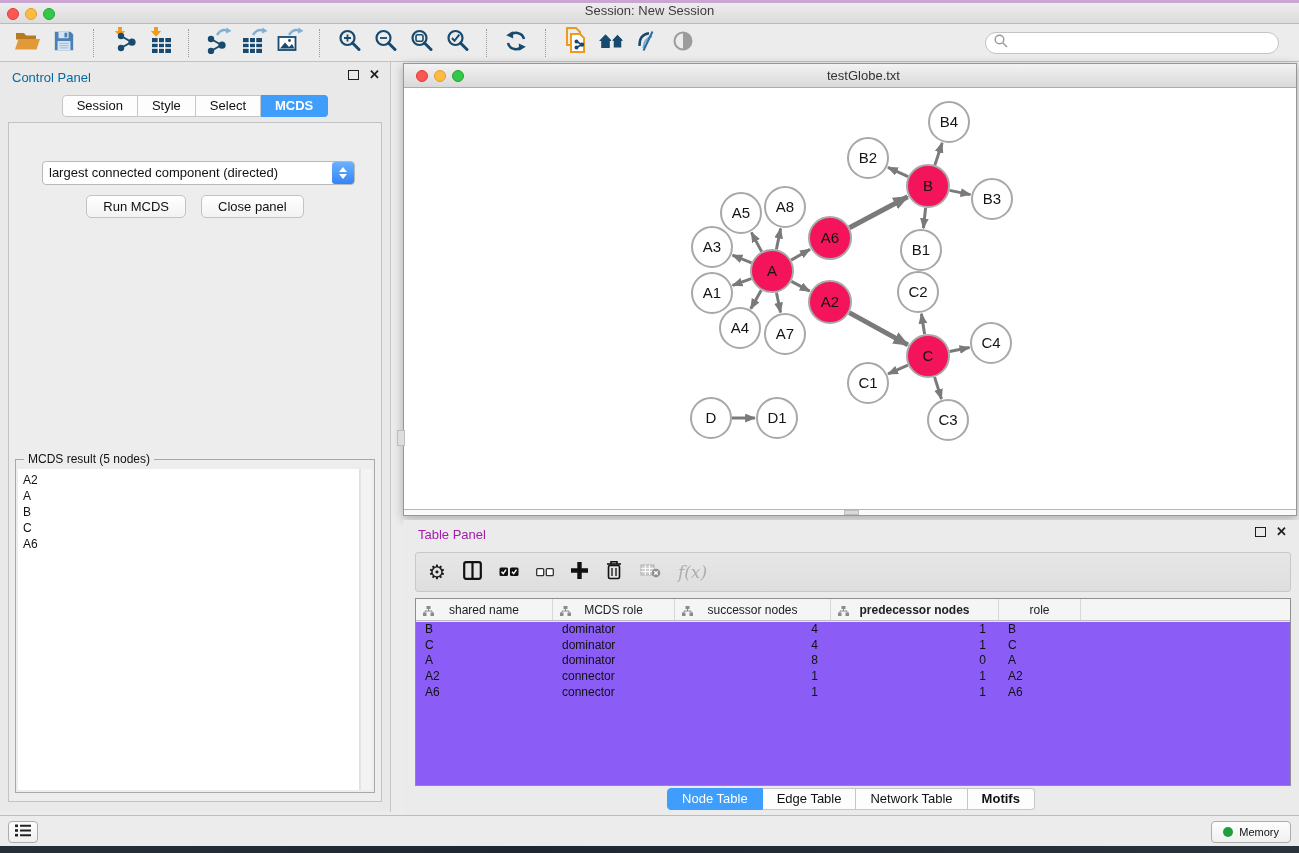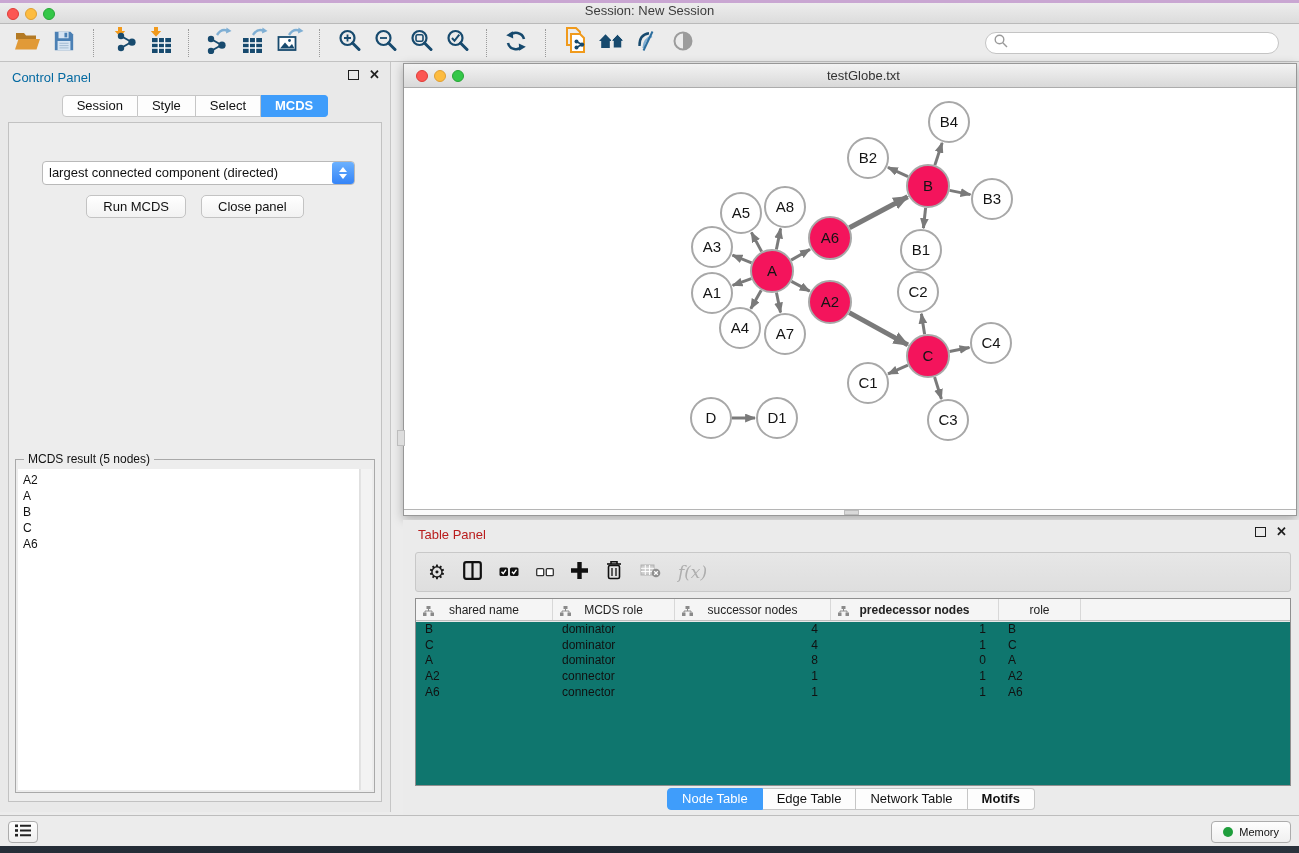--- a/index.html
+++ b/index.html
@@ -66,29 +66,29 @@
     background:linear-gradient(#F3F3F3,#D9D9D9); border-bottom:1px solid #ACACAC;
     display:flex; align-items:center; justify-content:center; }
   .nw-titlebar .title { font-size:13px; color:#333;padding-left:27px; }
   .nw-canvas { position:absolute; left:0; top:25px; width:892px; height:420px; background:#fff; }
   .nw-bottom { position:absolute; left:0; right:0; bottom:0; height:6px; background:#FAFAFA; border-top:1px solid #B5B5B5; }
   .nw-hthumb { position:absolute; left:440px; bottom:0px; width:15px; height:5px; background:#D9D9D9; border:1px solid #BDBDBD; }
   .nw-vthumb { position:absolute; left:-7px; top:366px; width:8px; height:16px; background:#DDDDDD; border:1px solid #BDBDBD; }
 
   
   .tp { left:403px; top:520px; width:896px; height:295px; background:#EBEBEB; }
-  .tp-title { position:absolute; left:15px; top:7px; font-size:13px; color:#b91c1c; }
+  .tp-title { position:absolute; left:15px; top:7px; font-size:13px; color:#a21caf; }
   .tp-hdr-icons { position:absolute; right:12px; top:7px; display:flex; gap:10px; align-items:center; }
   .tp-toolbar { position:absolute; left:12px; right:8px; top:32px; height:40px;
     background:linear-gradient(#E7E7E7,#DEDEDE); border:1px solid #C8C8C8; border-radius:3px;
     display:flex; align-items:center; padding-left:12px; gap:17px; }
   .tpicon { display:flex; align-items:center; justify-content:center; height:28px; }
   .gear-glyph { font-size:20px; color:#1A1A1A; line-height:20px; }
   .fx-glyph { font-family:"DejaVu Serif", serif; font-style:italic; font-size:17px; color:#ADADAD; }
-  .tbl { position:absolute; left:12px; right:8px; top:78px; height:188px; background:#0f766e; border:1px solid #8F8F8F; overflow:hidden; }
+  .tbl { position:absolute; left:12px; right:8px; top:78px; height:188px; background:#8b5cf6; border:1px solid #8F8F8F; overflow:hidden; }
   .tbl-head { display:flex; height:22px; background:#F5F5F5; border-bottom:1px solid #BEBEBE; box-shadow:0 1px 0 #E8E8E8; }
   .th { position:relative; display:flex; align-items:center; justify-content:center;
     font-size:12px; color:#222; border-right:1px solid #D8D8D8; }
   .th .ns { position:absolute; left:7px; top:6px; }
   .tr { display:flex; height:15.7px; align-items:center; }
   .td { font-size:12px; color:#111; overflow:hidden; white-space:nowrap; }
   .td.l { padding-left:9px; text-align:left; }
   .td.r { padding-right:13px; text-align:right; }
   .tp-tabs { position:absolute; top:268px; width:100%; display:flex; justify-content:center;align-items:center; }
 

